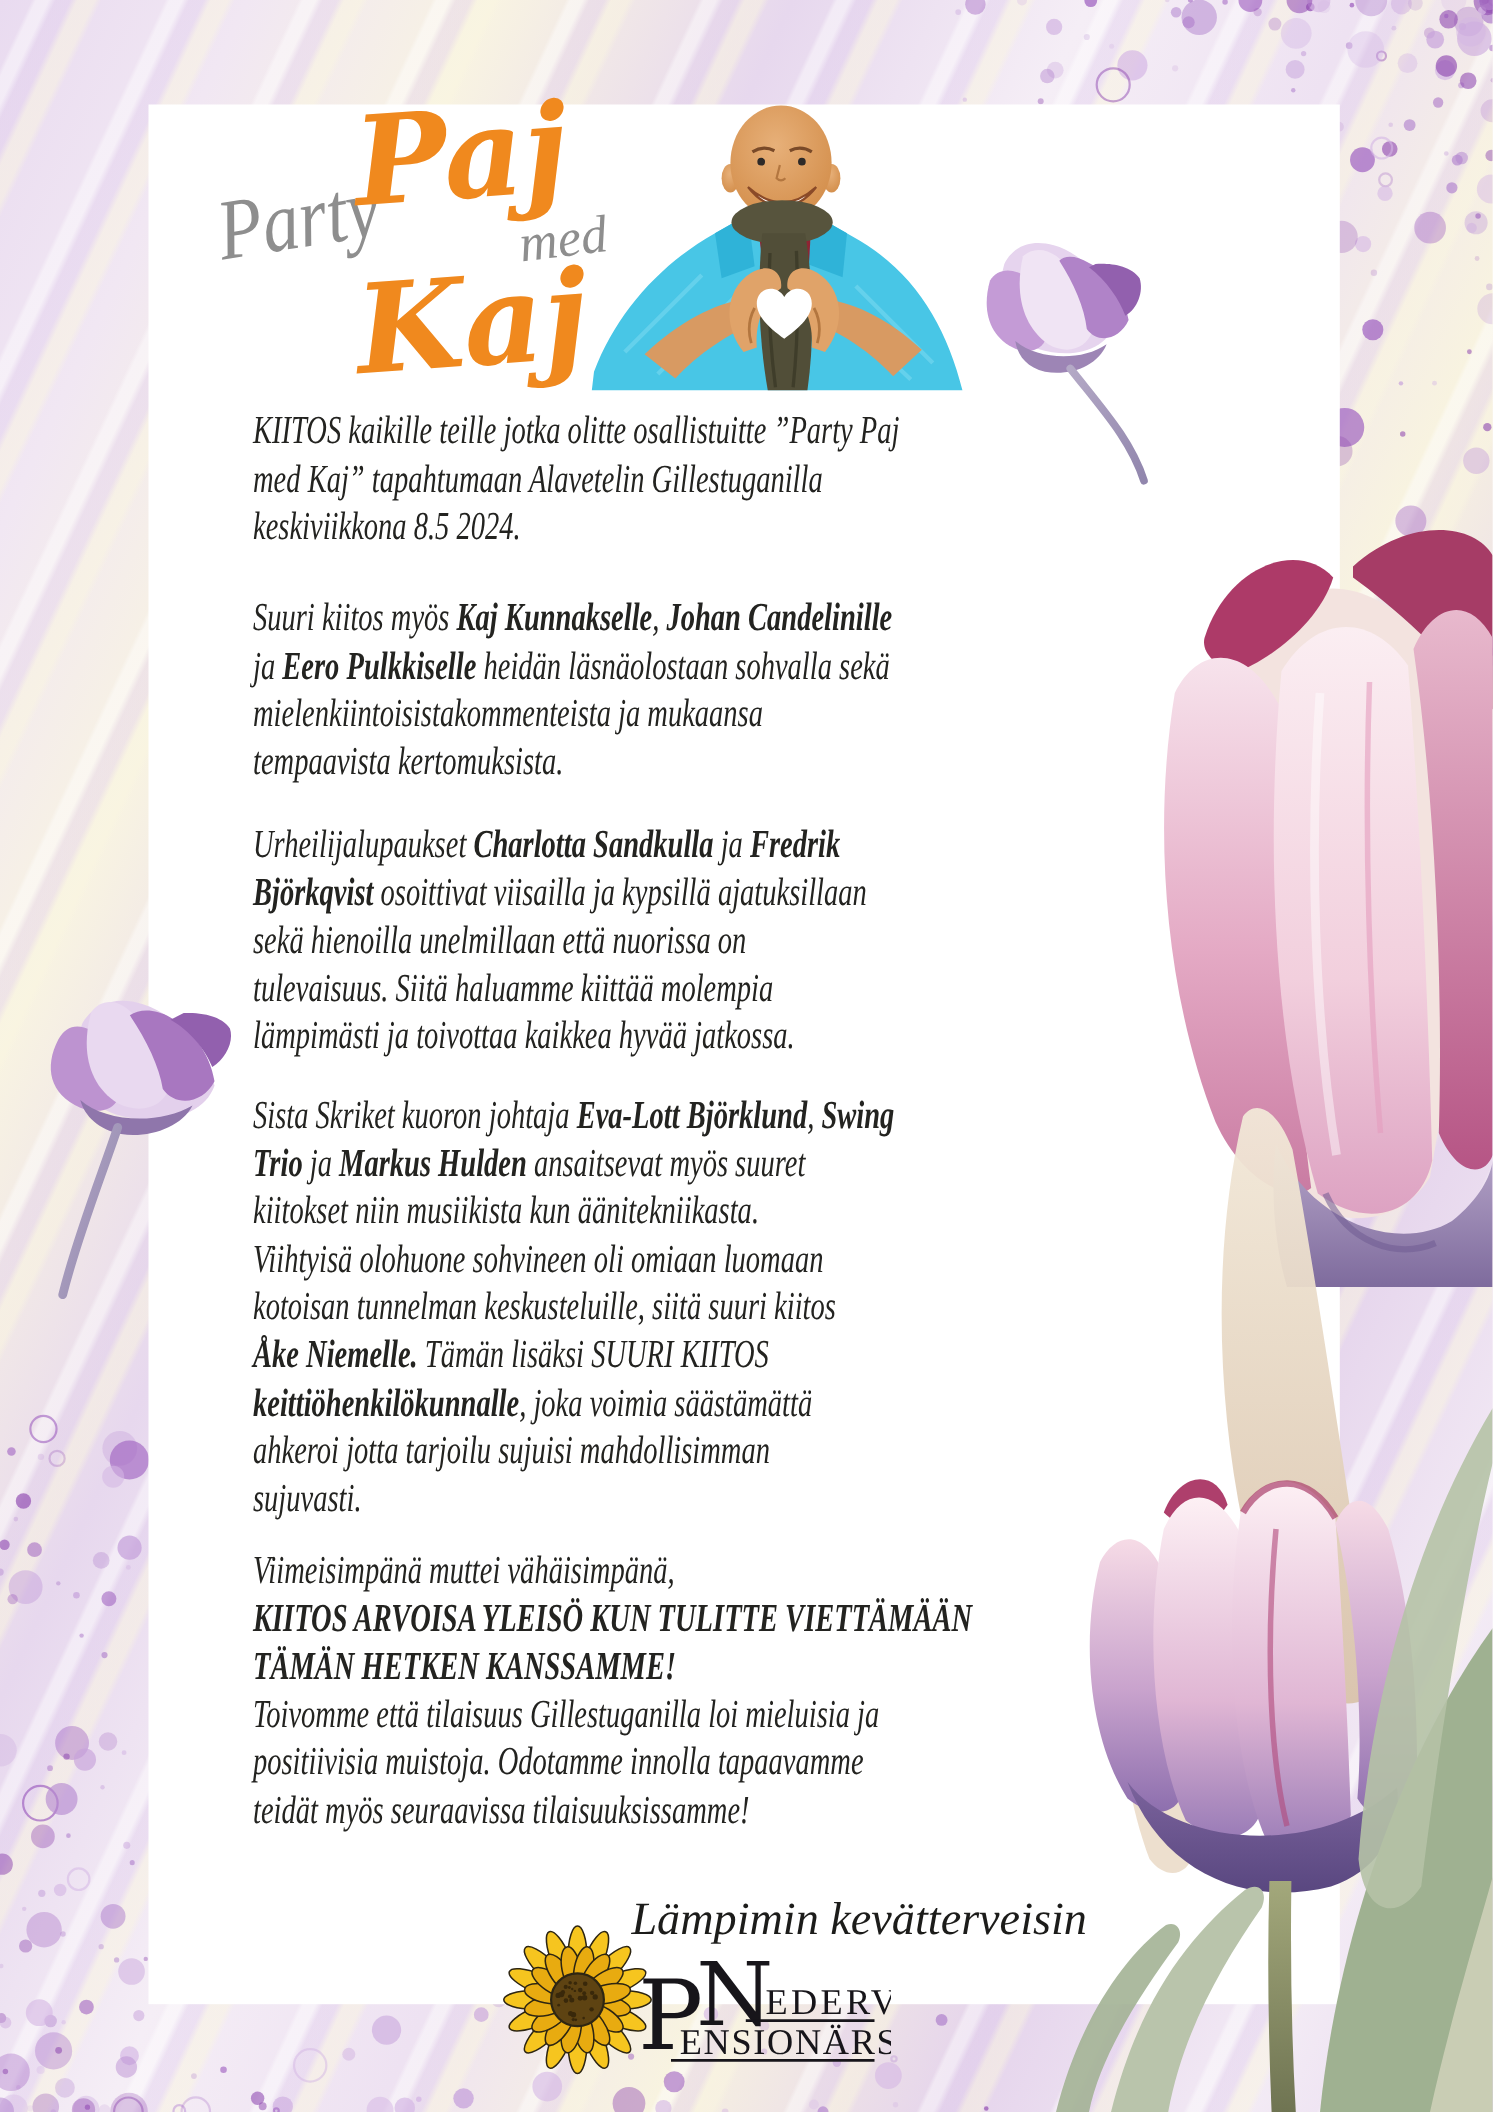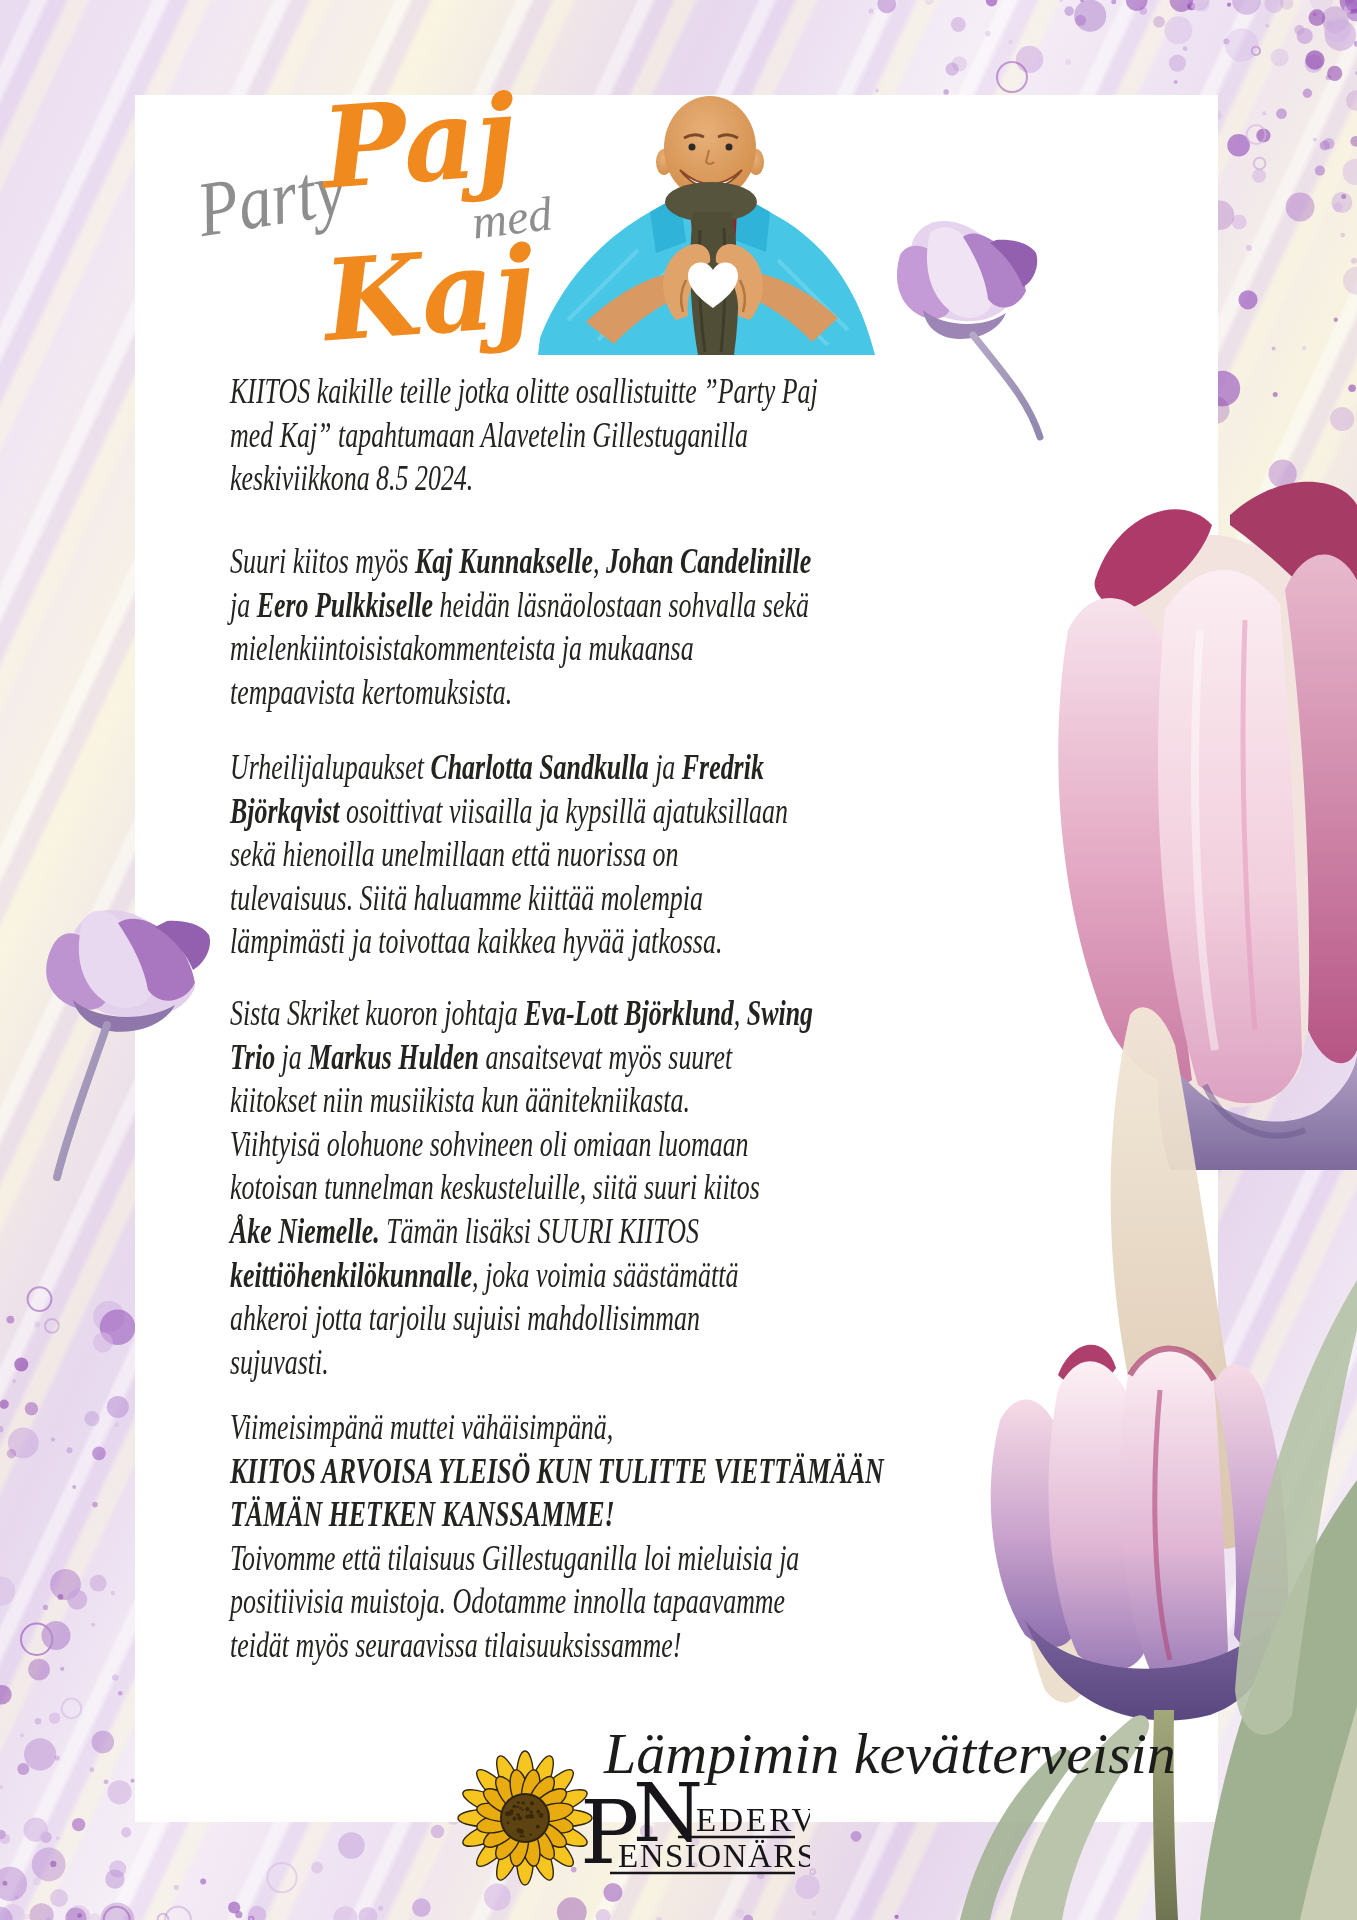--- a/index.html
+++ b/index.html
@@ -34,22 +34,22 @@
     font-family:"DejaVu Serif",serif;line-height:1;white-space:nowrap;
   }
   .para{
     position:absolute;left:230px;width:985px;z-index:5;
     font-size:36px;line-height:43.6px;font-style:italic;color:#232320;
     transform:scaleX(.72);transform-origin:0 0;letter-spacing:0;
   }
   .para .b{font-weight:700;}
   .tline{white-space:nowrap;}
   .signature{
-    position:absolute;left:604px;top:1722px;z-index:6;
-    font-size:58px;font-style:italic;color:#1c1c1a;white-space:nowrap;line-height:1.1;font-family:Liberation Serif, serif;
+    position:absolute;left:574px;top:1722px;z-index:6;
+    font-size:42px;font-style:italic;color:#1c1c1a;white-space:nowrap;line-height:1.1;font-family:Liberation Serif, serif;
   }
   .logo-svg{position:absolute;left:450px;top:1745px;z-index:6;}
   .logo-letter{font-family:"DejaVu Serif",serif;fill:#17151a;}
   .logo-word{font-family:"Liberation Serif",serif;fill:#17151a;}
 </style>
 </head>
 <body>
 
 <div class="streaks"></div>
 

